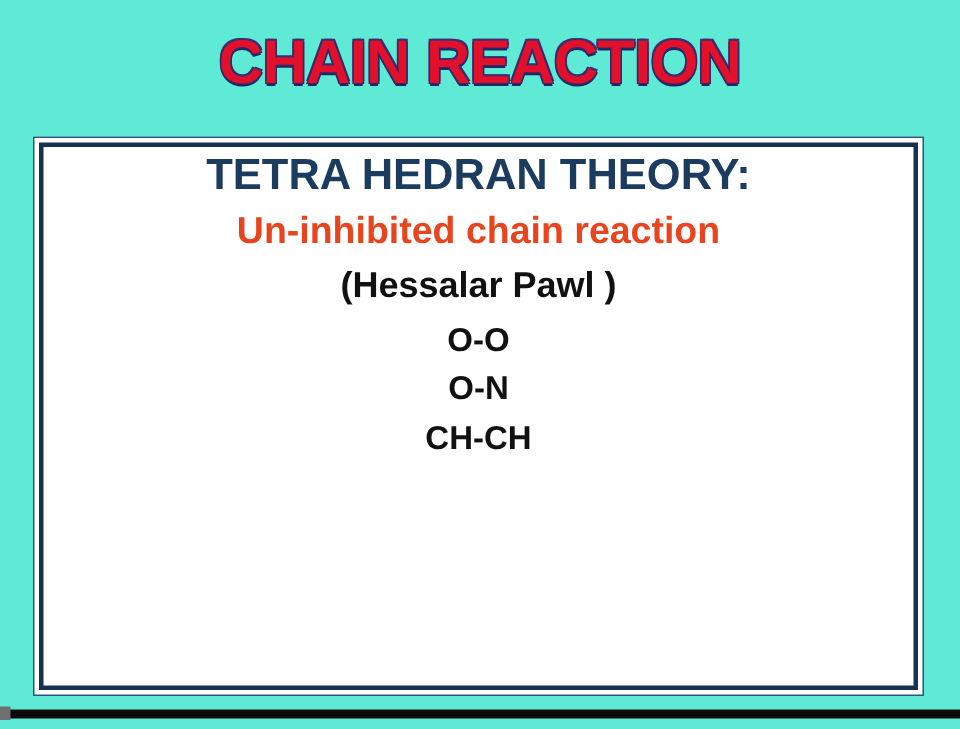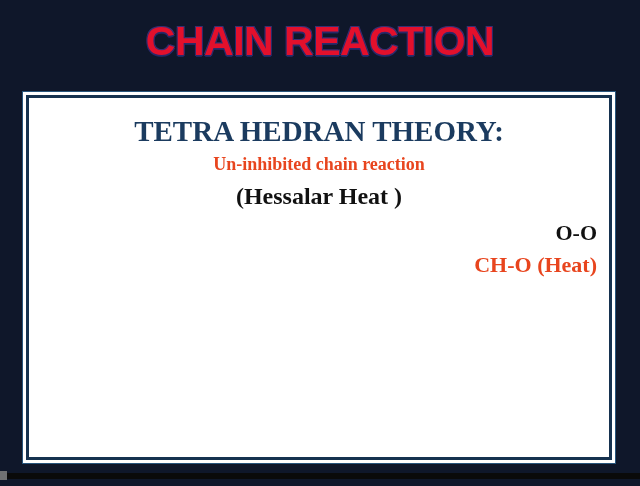--- a/index.html
+++ b/index.html
@@ -7,21 +7,21 @@
     padding: 0;
     background: #ffffff;
   }
   body {
     font-family: "Liberation Sans", sans-serif;
   }
   #slide {
     position: relative;
     width: 640px;
     height: 486px;
-    background: #0f172a;
+    background: #5eead4;
     overflow: hidden;
   }
   
   .slide-title {
     position: absolute;
     left: 0;
     top: 18px;
     width: 640px;
     text-align: center;
     font-size: 41px;
@@ -56,54 +56,52 @@
     border: 3px solid #16324f;
     box-sizing: border-box;
     background: #ffffff;
   }
   .content {
     position: absolute;
     left: 0;
     top: 0;
     right: 0;
     bottom: 0;
-    padding: 16px 12px 0 12px;
+    padding: 2px 12px 0 12px;
     box-sizing: border-box;
     text-align: center;
-    font-family: Liberation Serif, serif;
   }
   .heading {
     font-size: 29px;
     font-weight: bold;
     color: #1B3B5F;
     letter-spacing: 0px;
     line-height: 1.18;
     white-space: nowrap;
   }
   .subheading {
     margin-top: 6px;
-    font-size: 18px;
+    font-size: 25px;
     font-weight: bold;
     color: #E8451E;
     line-height: 1.18;
     white-space: nowrap;
   }
   .paren-line {
     margin-top: 7px;
     font-size: 24px;
     font-weight: bold;
     color: #111111;
     line-height: 1.18;
     white-space: nowrap;
   }
   .formula-list {
     margin: 6px 0 0 0;
     padding: 0;
     list-style: none;
-    text-align: right;
   }
   .formula-item {
     font-size: 22px;
     font-weight: bold;
     color: #111111;
     line-height: 1.47;
     white-space: nowrap;
   }
   .formula-item.accent {
     color: #E8451E;
@@ -134,25 +132,26 @@
   <div class="slide-title">CHAIN REACTION</div>
 
   <div class="frame-outer">
     <div class="frame-inner">
       <div class="content">
 
         <div class="heading">TETRA HEDRAN THEORY:</div>
 
         <div class="subheading">Un-inhibited chain reaction</div>
 
-        <div class="paren-line">(Hessalar Heat )</div>
+        <div class="paren-line">(Hessalar Pawl )</div>
 
         <ul class="formula-list">
           <li class="formula-item">O-O</li>
-          <li class="formula-item accent">CH-O (Heat)</li>
+          <li class="formula-item">O-N</li>
+          <li class="formula-item">CH-CH</li>
         </ul>
 
       </div>
     </div>
   </div>
 
   <div class="bottom-rule"></div>
   <div class="bottom-rule-cap"></div>
 
 </div>

